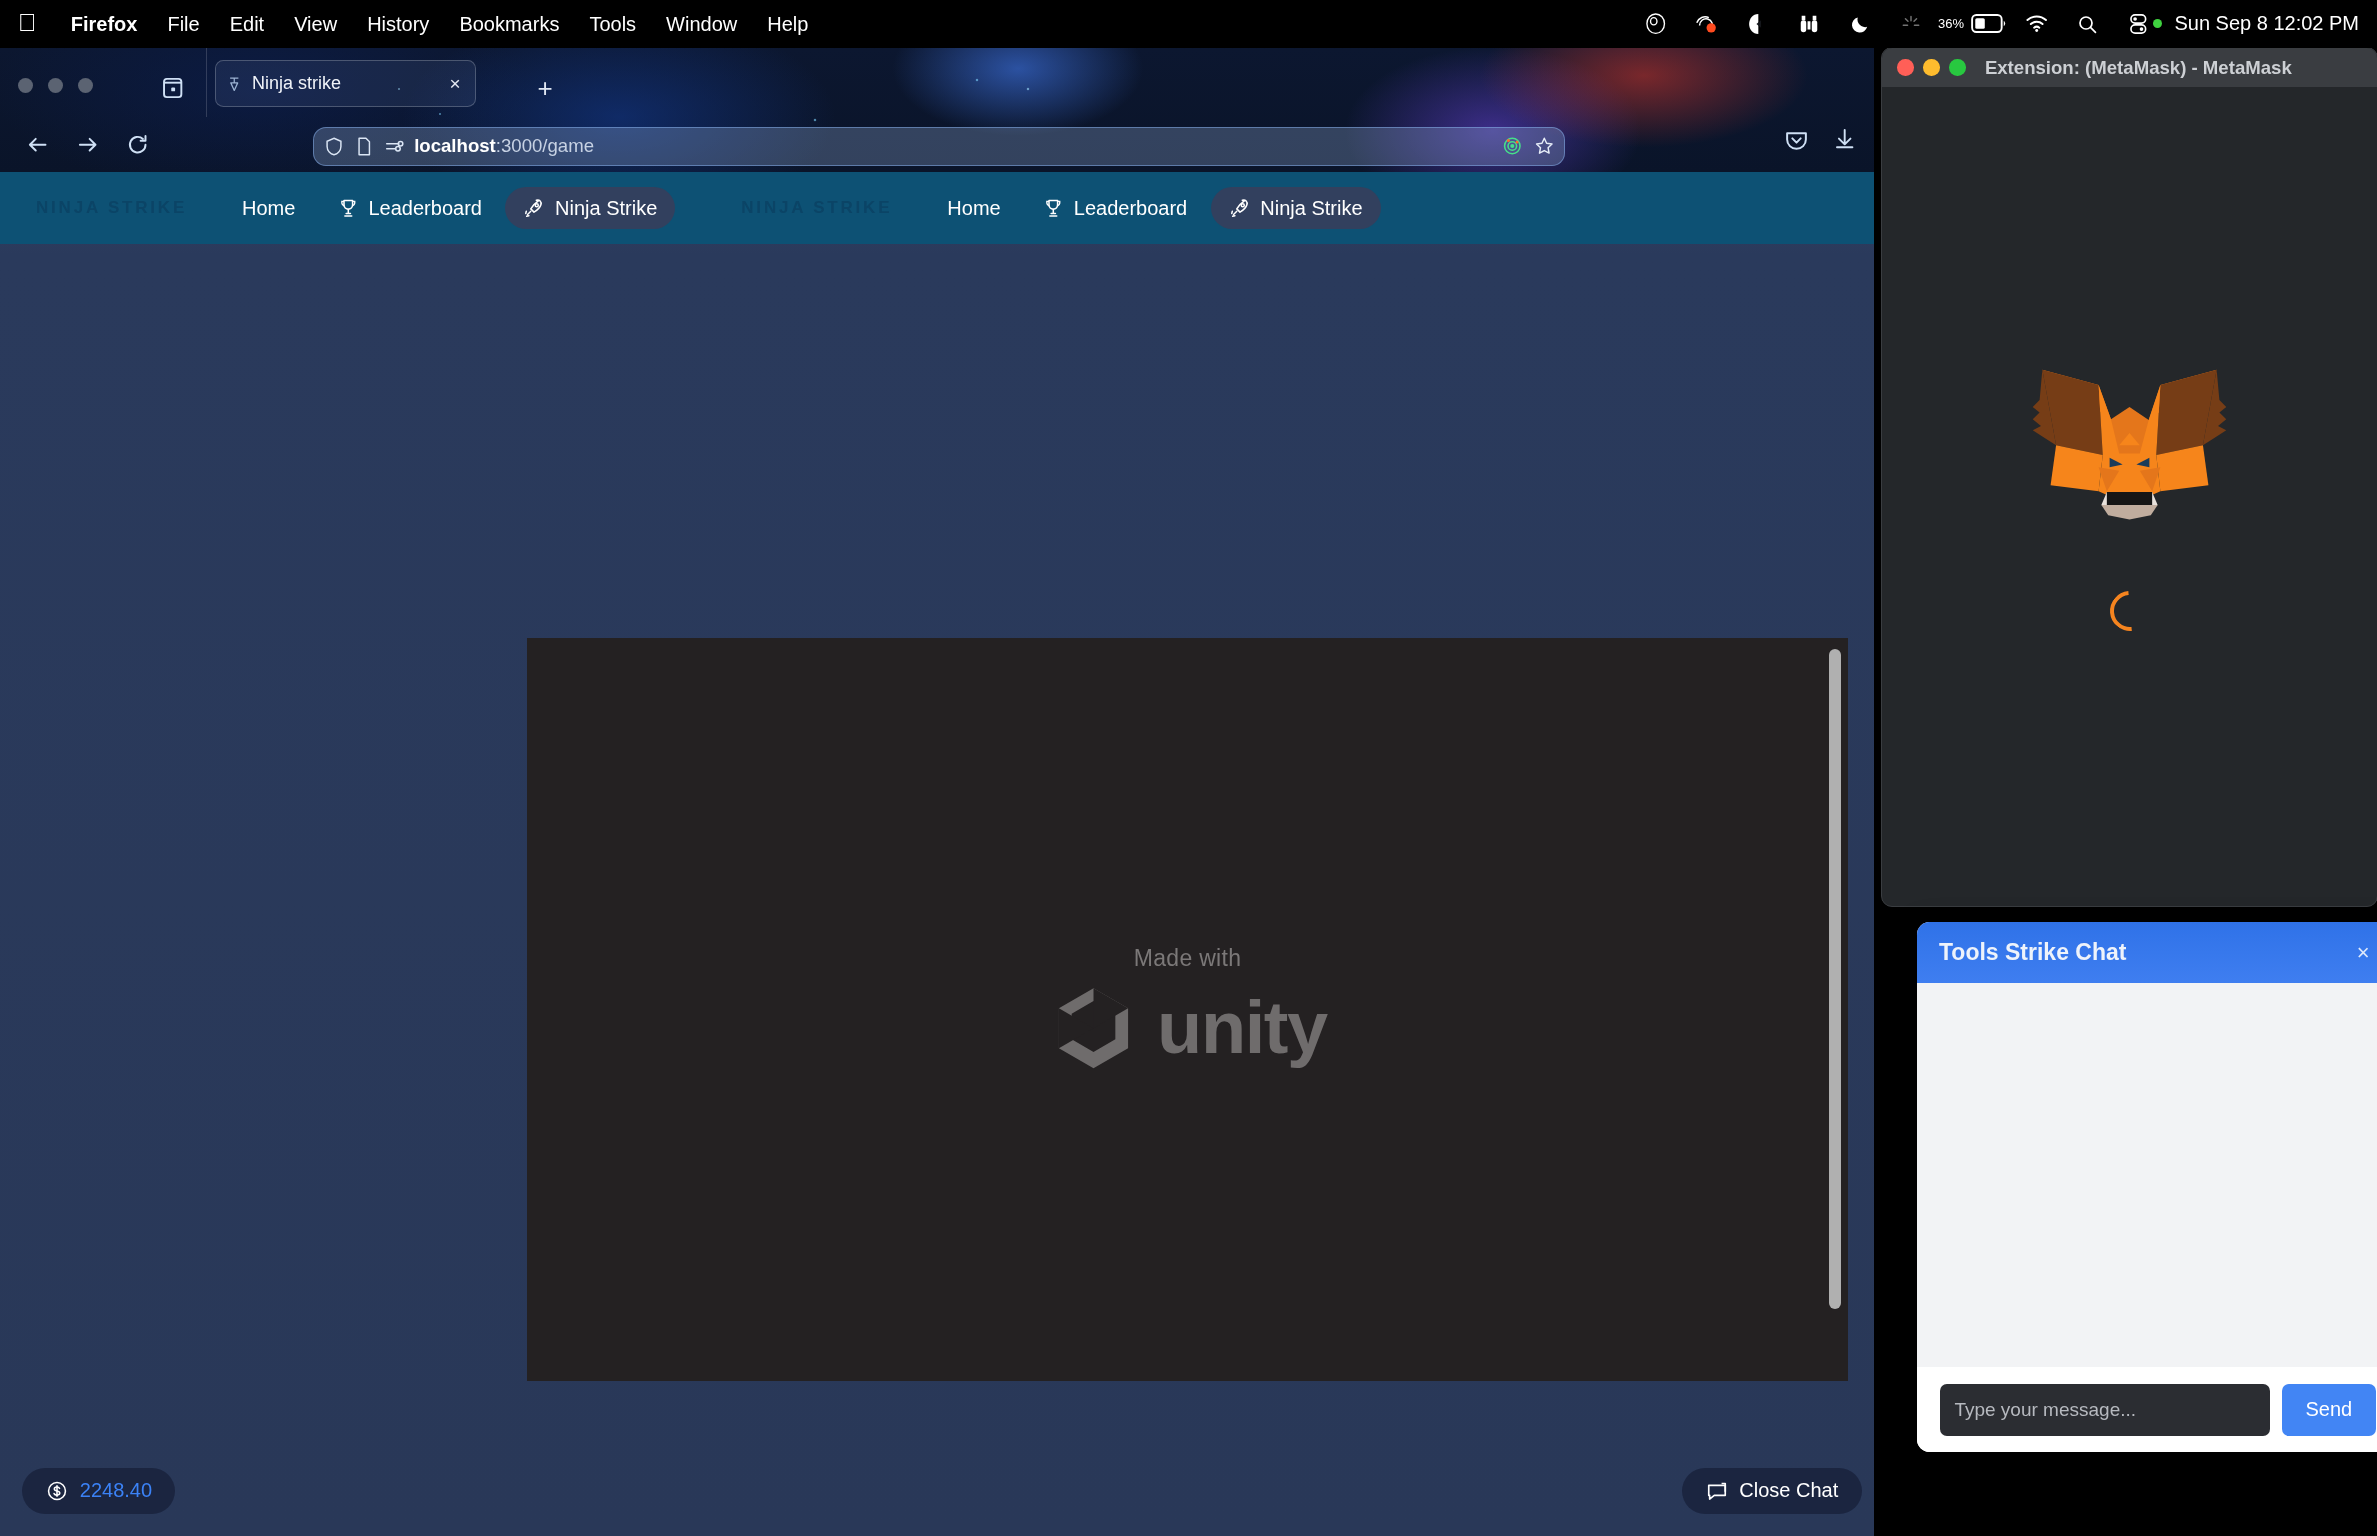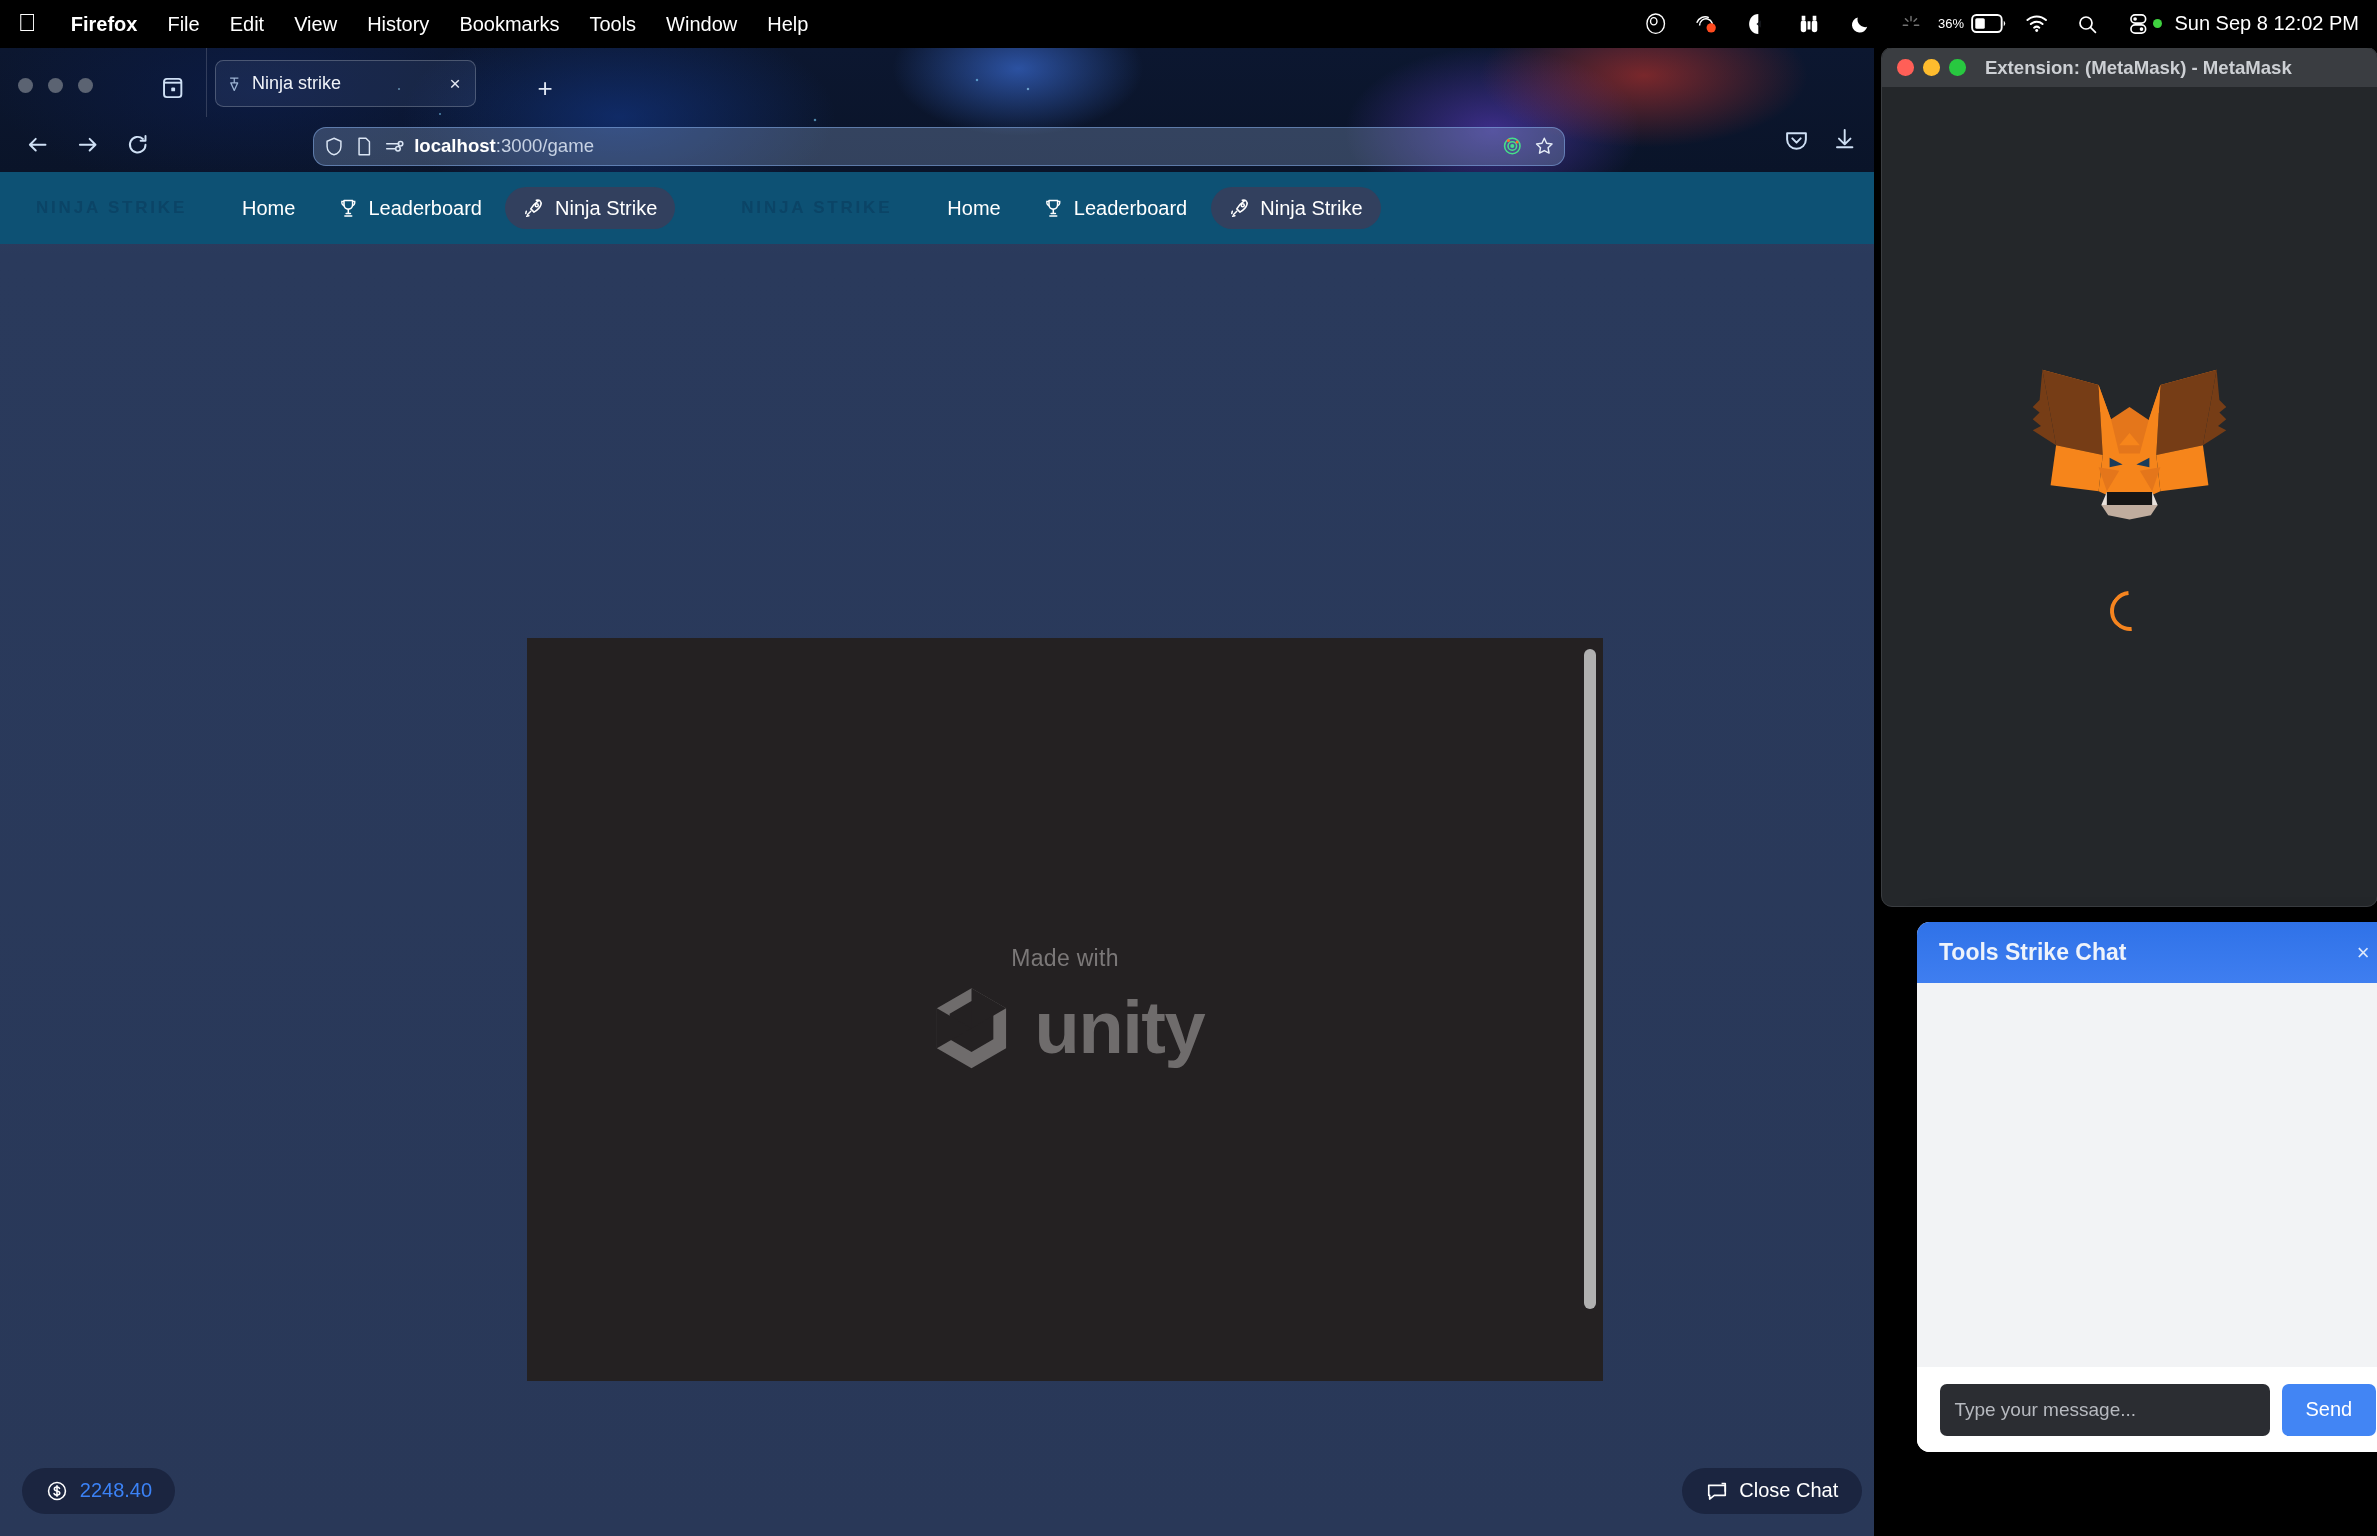--- a/index.html
+++ b/index.html
@@ -107,21 +107,21 @@
   .brand.b2 { padding-left:41px; }
   .navlinks { display:flex; align-items:center; gap:5.5px; margin-left:37px; }
   .navlink {
     display:flex; align-items:center; gap:9.6px;
     color:#ffffff; font-size:20px; padding:9.6px 18px; border-radius:27.5px; white-space:nowrap;
   }
   .navlink.active { background:#32405e; }
   .navlink .ni { width:22px; height:22px; display:flex; align-items:center; justify-content:center; flex:0 0 22px; }
 
   
-  #unitywrap { position:absolute; left:527px; top:466px; width:1076px; height:743px; }
+  #unitywrap { position:absolute; left:527px; top:466px; width:1321px; height:743px; }
   #unity {
     position:absolute; inset:0;
     background:#242122;
     display:flex; flex-direction:column; align-items:center; justify-content:center;
   }
   #unity .mw { color:#7b7878; font-size:23px; margin-bottom:9.6px; letter-spacing:0.3px; }
   #unity .ulogo { display:flex; align-items:center; gap:18px; }
   #unity .ulogo .utxt { color:#6f6c6c; font-size:74px; font-weight:600; letter-spacing:-1.4px; line-height:1; }
   #uscroll {
     position:absolute; right:6.9px; top:11px; width:12.4px; height:660px;

